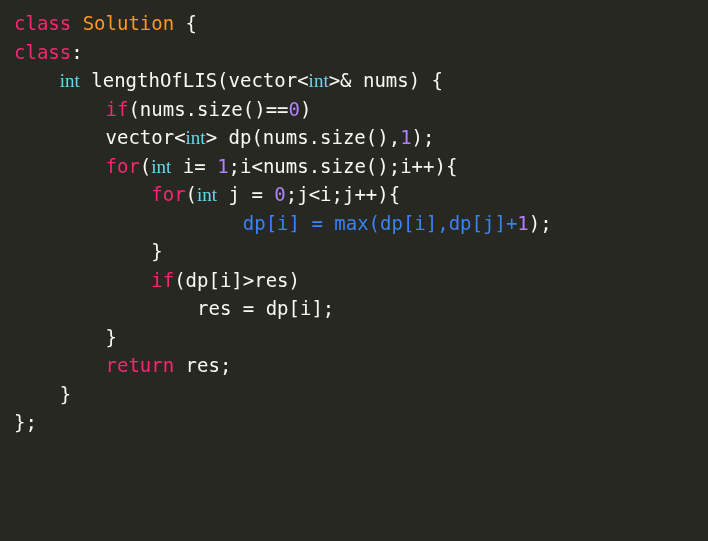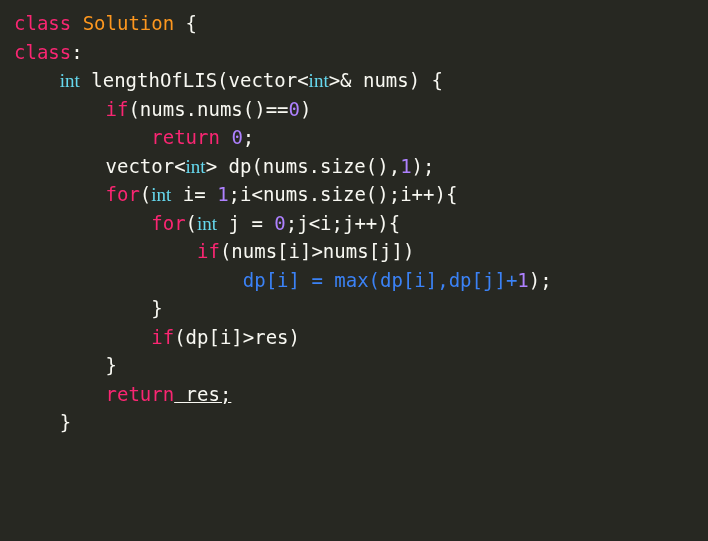--- a/index.html
+++ b/index.html
@@ -58,31 +58,30 @@
 </head>
 <body>
 
 <div id="app" style="background: rgb(39, 40, 34);">
 
   <div id="code-area" style="background: rgb(39, 40, 34); color: rgb(248, 248, 242);">
 
   <div class="code-line"><span class="tok-kw" style="color: rgb(249, 38, 114);">class</span><span class="tok-plain" style="color: rgb(248, 248, 242);"> </span><span class="tok-cls" style="color: rgb(253, 151, 31);">Solution</span><span class="tok-plain" style="color: rgb(248, 248, 242);"> {</span></div>
       <div class="code-line"><span class="tok-kw" style="color: rgb(249, 38, 114);">class</span><span class="tok-plain" style="color: rgb(248, 248, 242);">:</span></div>
       <div class="code-line"><span class="tok-plain" style="color: rgb(248, 248, 242);">    </span><span class="tok-type" style="color: rgb(102, 217, 239);">int</span><span class="tok-plain" style="color: rgb(248, 248, 242);"> lengthOfLIS(vector&lt;</span><span class="tok-type" style="color: rgb(102, 217, 239);">int</span><span class="tok-plain" style="color: rgb(248, 248, 242);">&gt;&amp; nums) {</span></div>
-      <div class="code-line"><span class="tok-plain" style="color: rgb(248, 248, 242);">        </span><span class="tok-kw" style="color: rgb(249, 38, 114);">if</span><span class="tok-plain" style="color: rgb(248, 248, 242);">(nums.nums()==</span><span class="tok-num" style="color: rgb(174, 129, 255);">0</span><span class="tok-plain" style="color: rgb(248, 248, 242);">)</span></div>
-      <div class="code-line"><span class="tok-plain" style="color: rgb(248, 248, 242);">            </span><span class="tok-kw" style="color: rgb(249, 38, 114);">return</span><span class="tok-plain" style="color: rgb(248, 248, 242);"> </span><span class="tok-num" style="color: rgb(174, 129, 255);">0</span><span class="tok-plain" style="color: rgb(248, 248, 242);">;</span></div>
+      <div class="code-line"><span class="tok-plain" style="color: rgb(248, 248, 242);">        </span><span class="tok-kw" style="color: rgb(249, 38, 114);">if</span><span class="tok-plain" style="color: rgb(248, 248, 242);">(nums.size()==</span><span class="tok-num" style="color: rgb(174, 129, 255);">0</span><span class="tok-plain" style="color: rgb(248, 248, 242);">)</span></div>
       <div class="code-line"><span class="tok-plain" style="color: rgb(248, 248, 242);">        vector&lt;</span><span class="tok-type" style="color: rgb(102, 217, 239);">int</span><span class="tok-plain" style="color: rgb(248, 248, 242);">&gt; dp(nums.size(),</span><span class="tok-num" style="color: rgb(174, 129, 255);">1</span><span class="tok-plain" style="color: rgb(248, 248, 242);">);</span></div>
       <div class="code-line"><span class="tok-plain" style="color: rgb(248, 248, 242);">        </span><span class="tok-kw" style="color: rgb(249, 38, 114);">for</span><span class="tok-plain" style="color: rgb(248, 248, 242);">(</span><span class="tok-type" style="color: rgb(102, 217, 239);">int</span><span class="tok-plain" style="color: rgb(248, 248, 242);"> i= </span><span class="tok-num" style="color: rgb(174, 129, 255);">1</span><span class="tok-plain" style="color: rgb(248, 248, 242);">;i&lt;nums.size();i++){</span></div>
       <div class="code-line"><span class="tok-plain" style="color: rgb(248, 248, 242);">            </span><span class="tok-kw" style="color: rgb(249, 38, 114);">for</span><span class="tok-plain" style="color: rgb(248, 248, 242);">(</span><span class="tok-type" style="color: rgb(102, 217, 239);">int</span><span class="tok-plain" style="color: rgb(248, 248, 242);"> j = </span><span class="tok-num" style="color: rgb(174, 129, 255);">0</span><span class="tok-plain" style="color: rgb(248, 248, 242);">;j&lt;i;j++){</span></div>
-      <div class="code-line"><span class="tok-plain" style="color: rgb(248, 248, 242);">                </span><span class="tok-kw" style="color: rgb(249, 38, 114);">if</span><span class="tok-plain" style="color: rgb(248, 248, 242);">(nums[i]&gt;nums[j])</span></div>
       <div class="code-line"><span class="tok-plain" style="color: #3b82f6;">                    dp[i] = max(dp[i],dp[j]+</span><span class="tok-num" style="color: rgb(174, 129, 255);">1</span><span class="tok-plain" style="color: rgb(248, 248, 242);">);</span></div>
       <div class="code-line"><span class="tok-plain" style="color: rgb(248, 248, 242);">            }</span></div>
       <div class="code-line"><span class="tok-plain" style="color: rgb(248, 248, 242);">            </span><span class="tok-kw" style="color: rgb(249, 38, 114);">if</span><span class="tok-plain" style="color: rgb(248, 248, 242);">(dp[i]&gt;res)</span></div>
+      <div class="code-line"><span class="tok-plain" style="color: rgb(248, 248, 242);">                res = dp[i];</span></div>
       <div class="code-line"><span class="tok-plain" style="color: rgb(248, 248, 242);">        }</span></div>
-      <div class="code-line"><span class="tok-plain" style="color: rgb(248, 248, 242);">        </span><span class="tok-kw" style="color: rgb(249, 38, 114);">return</span><span class="tok-plain" style="color: rgb(248, 248, 242); text-decoration: underline;"> res;</span></div>
+      <div class="code-line"><span class="tok-plain" style="color: rgb(248, 248, 242);">        </span><span class="tok-kw" style="color: rgb(249, 38, 114);">return</span><span class="tok-plain" style="color: rgb(248, 248, 242);"> res;</span></div>
       <div class="code-line"><span class="tok-plain" style="color: rgb(248, 248, 242);">    }</span></div>
       <div class="code-line"><span class="tok-plain" style="color: rgb(248, 248, 242);">};</span></div>
     </div>
 
   <div id="hscrollbar-track" style="background: rgb(59, 59, 53);">
     
   </div>
 
 </div>
 

